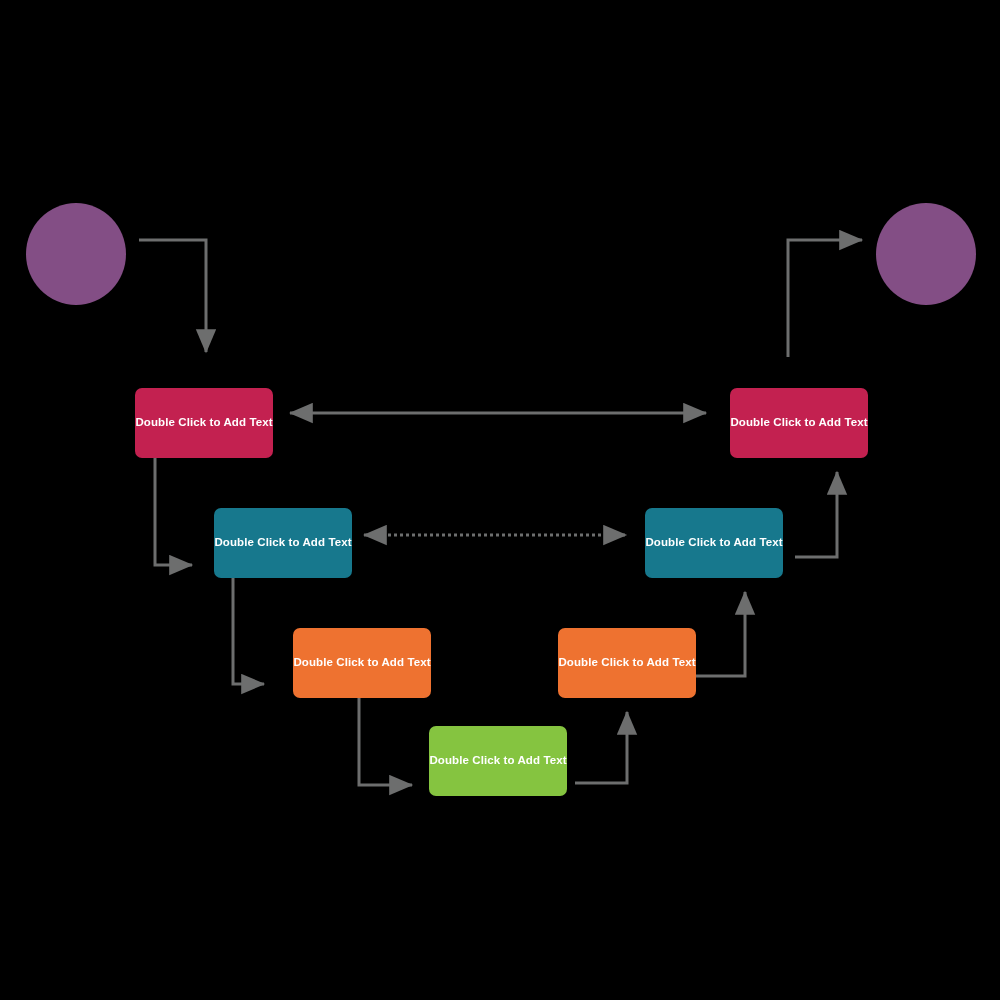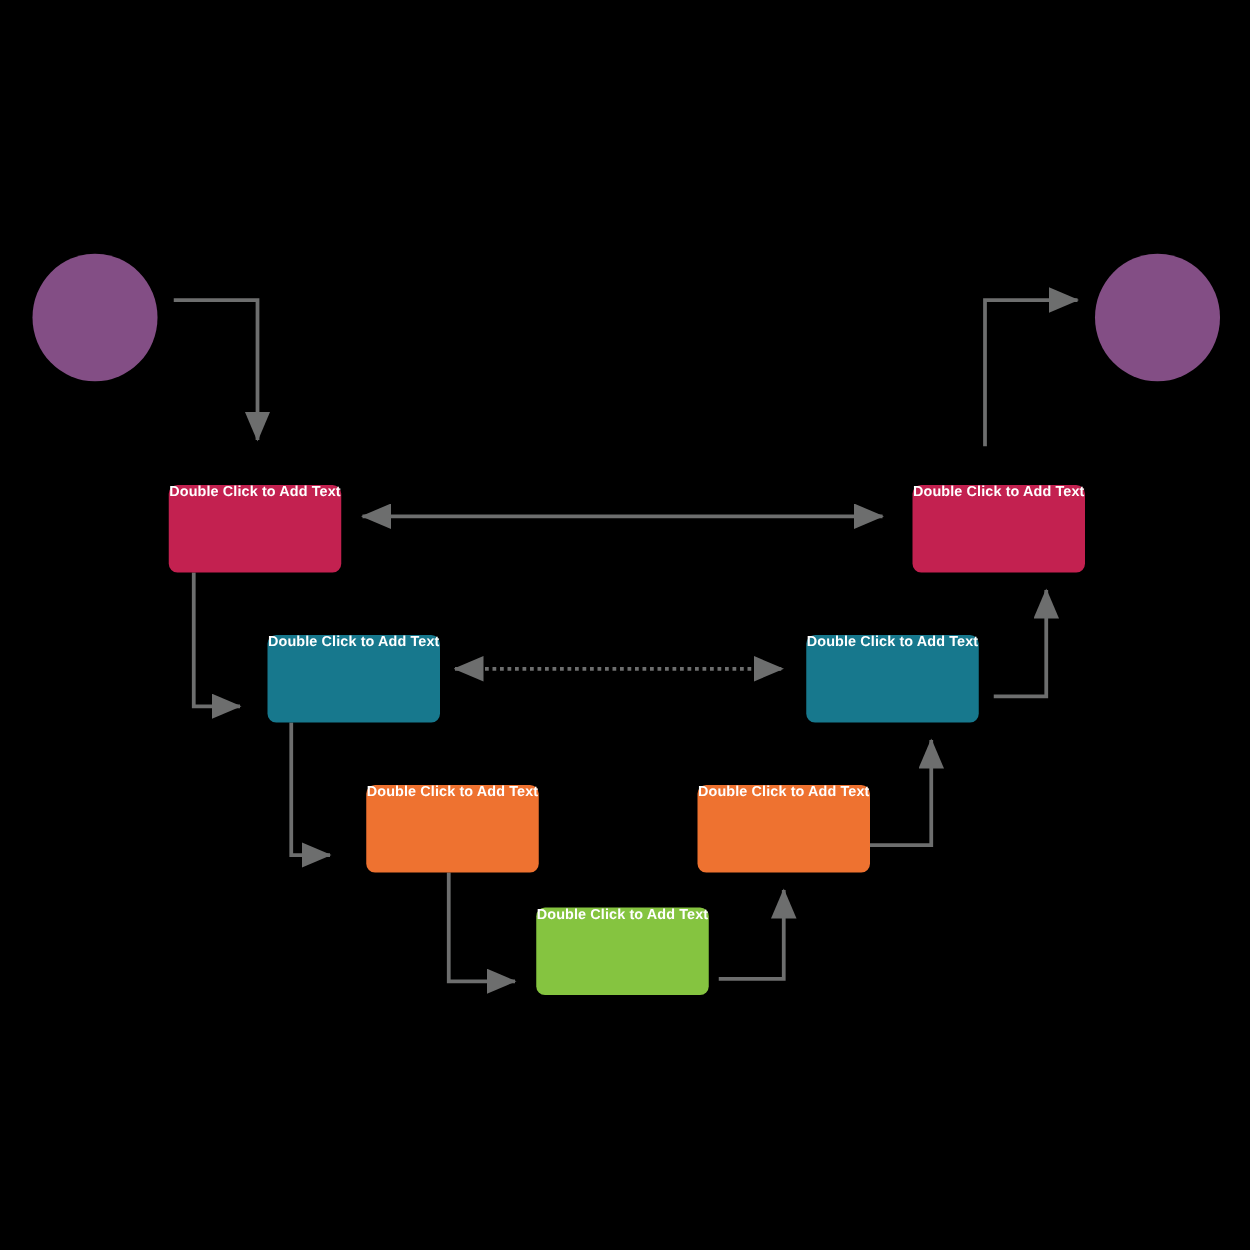--- a/index.html
+++ b/index.html
@@ -18,20 +18,21 @@
   #edges {
     position: absolute;
     left: 0;
     top: 0;
     width: 1000px;
     height: 1000px;
   }
   .node {
     position: absolute;
     display: flex;
+    align-items: center;
     justify-content: center;
     box-sizing: border-box;
     color: #ffffff;
     font-size: 11.5px;
     font-weight: bold;
     letter-spacing: 0.1px;
     text-align: center;
     line-height: 1.2;
     z-index: 3;
   }

